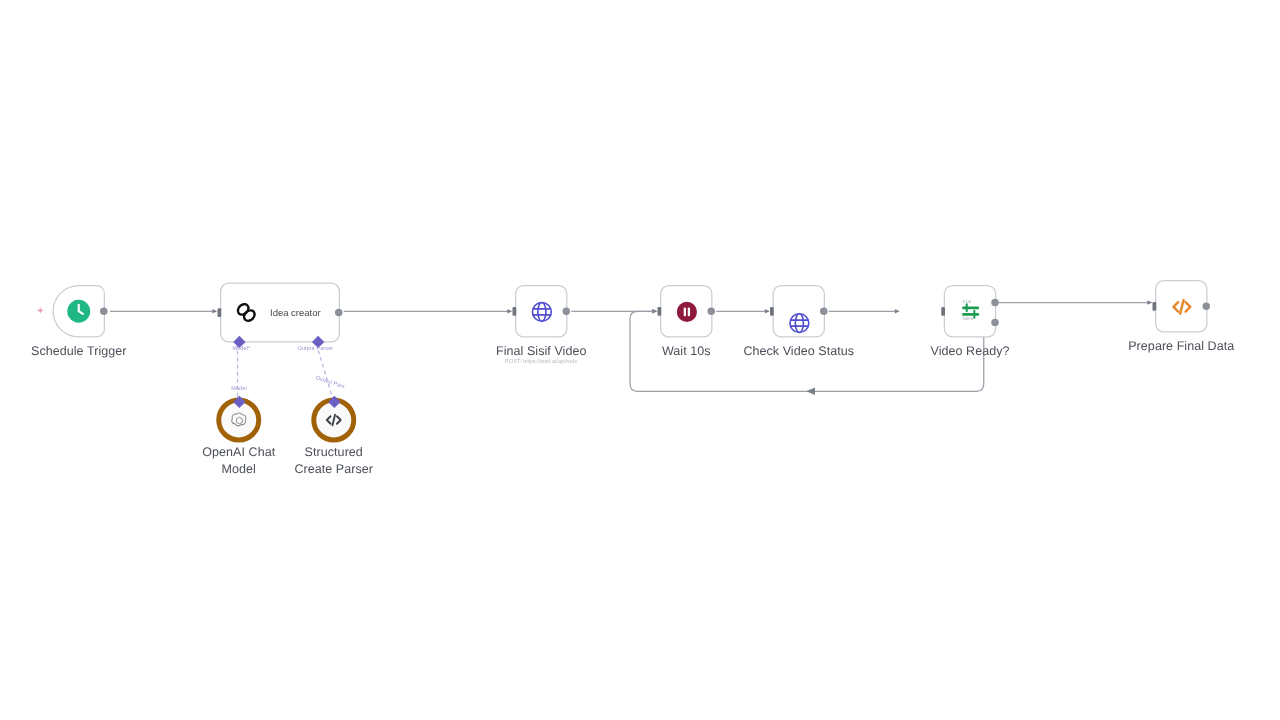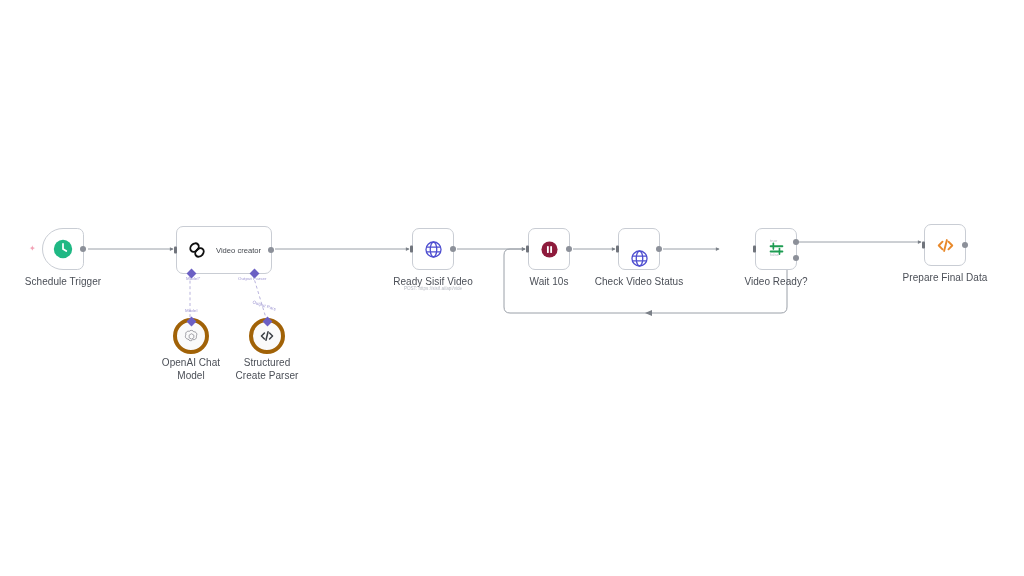--- a/index.html
+++ b/index.html
@@ -186,21 +186,21 @@
     <span class="node-title">Schedule Trigger</span>
   </div>
 
   <div class="node wide" style="left:176px; top:226px;">
     <svg class="icon" width="22" height="22" viewBox="0 0 24 24">
       <g fill="none" stroke="#101010" stroke-width="2.1">
         <ellipse cx="9.3" cy="9.3" rx="5.1" ry="4.0" transform="rotate(-45 9.3 9.3)"></ellipse>
         <ellipse cx="14.7" cy="14.7" rx="5.1" ry="4.0" transform="rotate(-45 14.7 14.7)"></ellipse>
       </g>
     </svg>
-    <span class="inline-label">Video creator</span>
+    <span class="inline-label">Idea creator</span>
     <span class="port in"></span>
     <span class="port out"></span>
     <span class="subport" style="left:11px;"></span>
     <span class="subport" style="left:74px;"></span>
   </div>
 
   <span class="conn-label" style="left:186px; top:276px;">Model*</span>
   <span class="conn-label" style="left:238px; top:276px;">Output Parser</span>
   <span class="conn-label" style="left:185px; top:308px;">Model</span>
   <span class="conn-label" style="left:252px; top:303px; transform:rotate(18deg);">Output Pars</span>
@@ -232,21 +232,21 @@
   <div class="node square" style="left:412px; top:228px;">
     <svg class="icon" width="21" height="21" viewBox="0 0 24 24">
       <g fill="none" stroke="#4f4fd0" stroke-width="1.5">
         <circle cx="12" cy="12" r="8.6"></circle>
         <ellipse cx="12" cy="12" rx="3.7" ry="8.6"></ellipse>
         <path d="M3.6 9.2 H20.4 M3.6 14.8 H20.4"></path>
       </g>
     </svg>
     <span class="port in"></span>
     <span class="port out"></span>
-    <span class="node-title">Ready Sisif Video</span>
+    <span class="node-title">Final Sisif Video</span>
     <span class="node-subtitle">POST: https://sisif.ai/api/vide</span>
   </div>
 
   <div class="node square" style="left:528px; top:228px;">
     <svg class="icon" width="21" height="21" viewBox="0 0 24 24">
       <circle cx="12" cy="12" r="9.2" fill="#8e1b3c"></circle>
       <rect x="9.1" y="7.9" width="2.1" height="8.2" rx="1" fill="#ffffff"></rect>
       <rect x="12.8" y="7.9" width="2.1" height="8.2" rx="1" fill="#ffffff"></rect>
     </svg>
     <span class="port in"></span>

